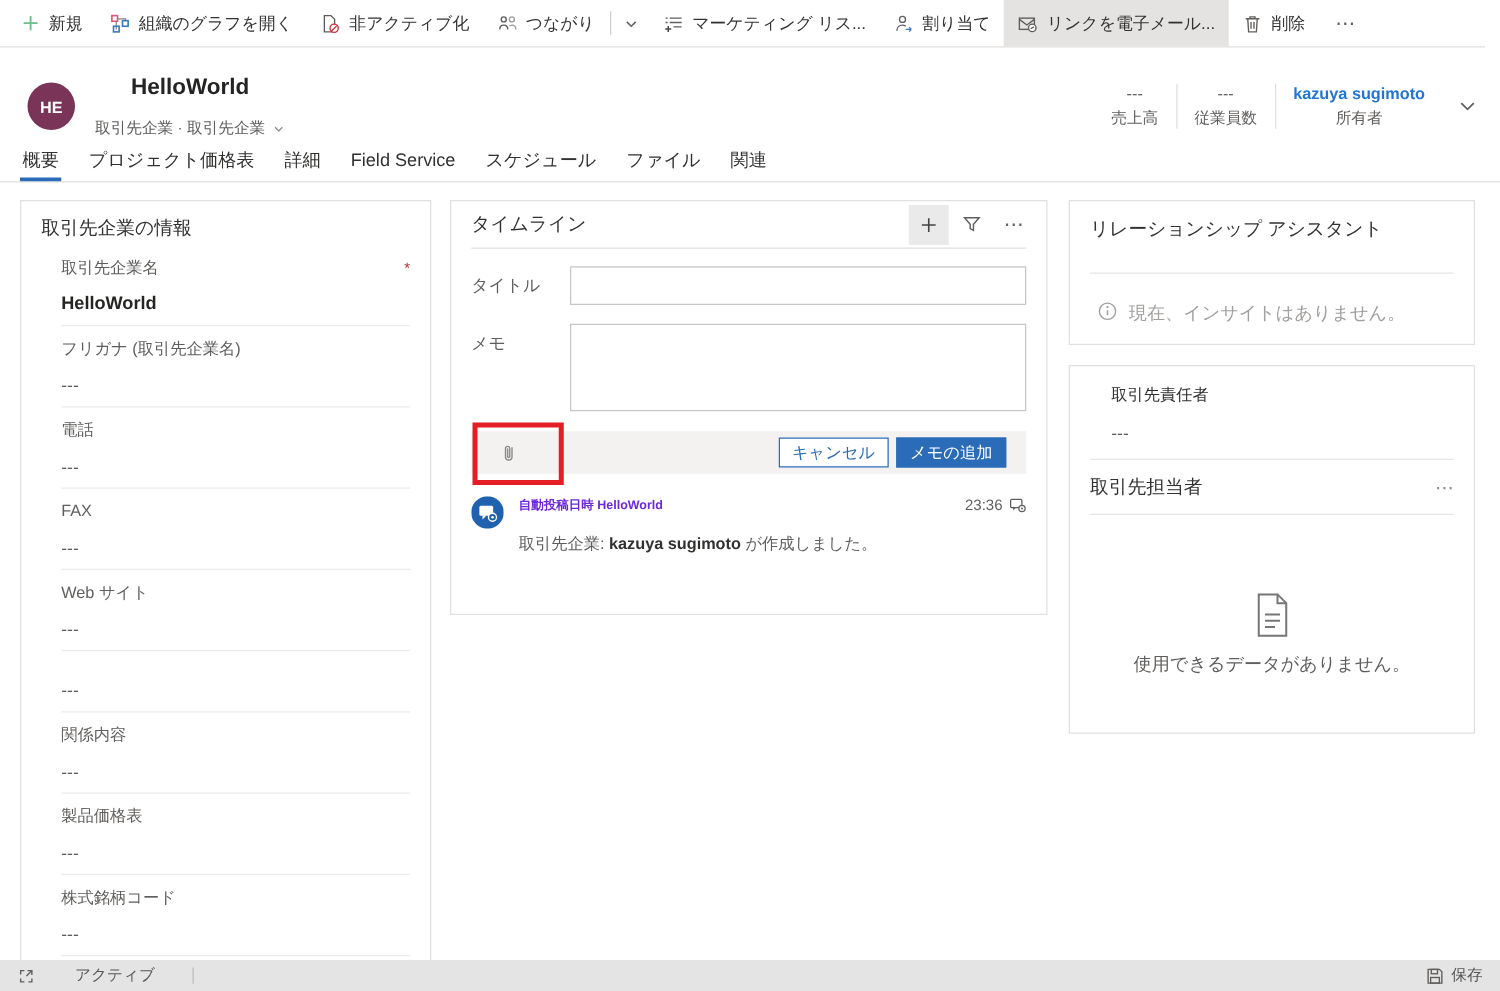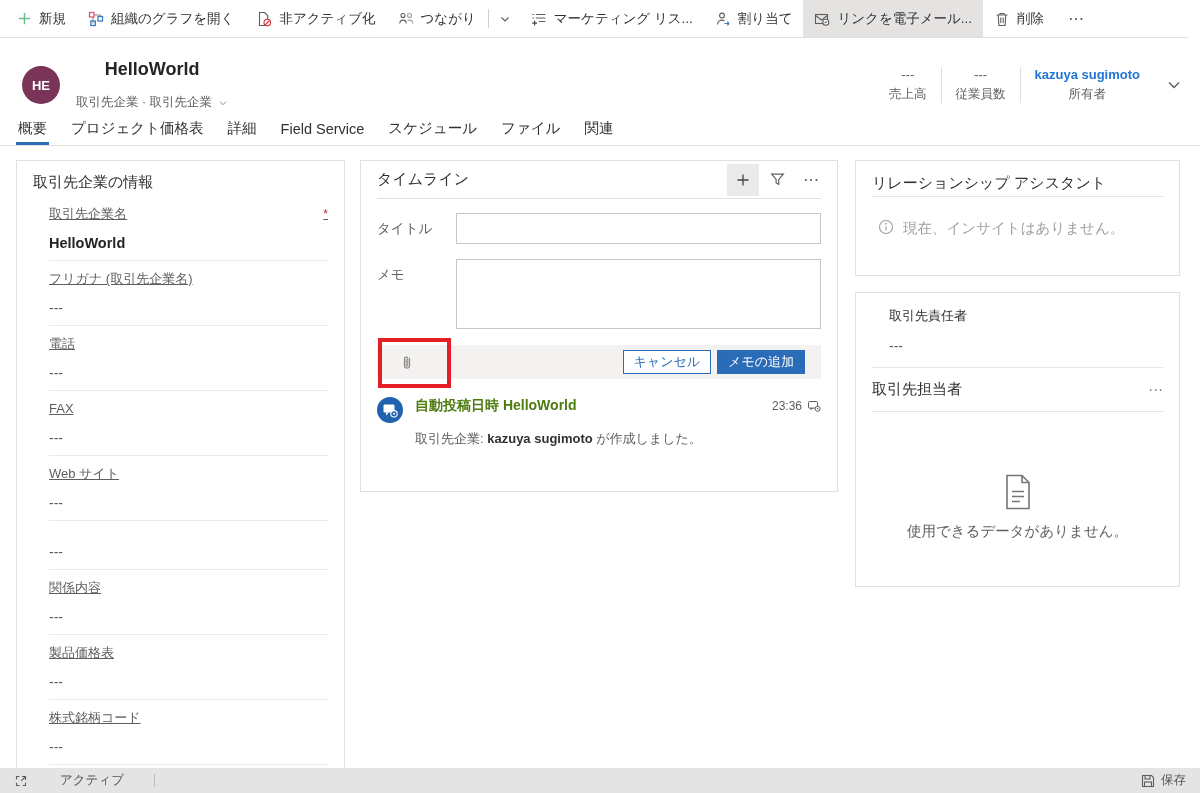--- a/index.html
+++ b/index.html
@@ -40,21 +40,21 @@
   .card { position:absolute; background:#fff; border:1px solid #e0e0e0; }
   .left-card { left:16px; top:160px; width:329px; height:609px; overflow:hidden; }
   .tl-card   { left:360px; top:160px; width:478px; height:332px; }
   .as-card   { left:855px; top:160px; width:325px; height:116px; }
   .ct-card   { left:855px; top:292px; width:325px; height:295px; }
 
   
   .lc-title { margin:12px 16px 4px; font-size:15px; color:#323130; }
   .lc-fields { margin:0 16px 0 32px; }
   .field { padding:10px 0 8px; border-bottom:1px solid #ebebeb; }
-  .field-label-row { display:flex; align-items:flex-start; font-size:13px; color:#605e5c; line-height:16px;text-decoration:underline; }
+  .field-label-row { display:flex; align-items:flex-start; font-size:13px; color:#605e5c; line-height:16px; }
   .req { margin-left:auto; color:#b0302f; font-size:12px; }
   .field-value { margin-top:12px; font-size:14px; color:#605e5c; line-height:18px; }
   .field-value.filled { color:#252423; font-weight:600; font-size:14.5px; }
 
   
   .tl-header { height:37px; display:flex; align-items:center; padding:0 10px 0 16px; }
   .tl-title { font-size:15px; color:#323130; }
   .tl-actions { margin-left:auto; display:flex; align-items:center; gap:2px; }
   .tl-btn { width:32px; height:32px; display:flex; align-items:center; justify-content:center; color:#605e5c; cursor:default; }
   .tl-btn.plus-active { background:#eaeaea; }
@@ -68,27 +68,27 @@
   .tl-strip { margin:16px 16px 0; height:34px; background:#f3f2f1; display:flex; align-items:center; padding:0 16px 0 22px; }
   .attach-btn { display:flex; align-items:center; }
   .strip-actions { margin-left:auto; display:flex; gap:6px; }
   .btn-cancel { height:24px; padding:0 10px; background:#fff; border:1px solid #2b6cb8; color:#2b6cb8; font-family:inherit; font-size:13px; }
   .btn-primary { height:24px; padding:0 10px; background:#2b6cb8; border:1px solid #2b6cb8; color:#fff; font-family:inherit; font-size:13px; }
   .annotation-box { position:absolute; left:17px; top:177px; width:73px; height:50px; border:4px solid #e31e25; pointer-events:none; z-index:5; }
   .entry { margin:18px 16px 0; display:flex; gap:12px; }
   .entry-avatar { width:26px; height:26px; flex-shrink:0; }
   .entry-main { flex:1; min-width:0; }
   .entry-top { display:flex; align-items:center; }
-  .entry-title { font-size:14px; font-weight:600; color:#4d7c0f; }
+  .entry-title { font-size:10px; font-weight:600; color:#6d28d9; }
   .entry-time { margin-left:auto; font-size:12px; color:#605e5c; display:flex; align-items:center; gap:5px; }
   .entry-body { margin-top:15px; font-size:13px; color:#605e5c; }
   .entry-body .bname { color:#323130; font-weight:bold; }
 
   
-  .as-header { margin:13px 16px 3px; font-size:15px; color:#323130; }
+  .as-header { margin:13px 16px 25px; font-size:15px; color:#323130; }
   .as-rule { border-top:1px solid #e6e6e6; margin:0 16px; }
   .as-body { margin:22px 16px 0 22px; display:flex; align-items:flex-start; gap:9px; font-size:14.5px; color:#a19f9d; }
 
   
   .ct-primary { margin:14px 16px 0 33px; }
   .ct-primary-label { font-size:13px; color:#323130; }
   .ct-primary-value { margin-top:13px; font-size:14px; color:#605e5c; }
   .ct-rule { border-top:1px solid #e6e6e6; margin:13px 16px 0; }
   .ct-section { margin:12px 16px 0; display:flex; align-items:center; }
   .ct-section-label { font-size:15px; color:#323130; }

